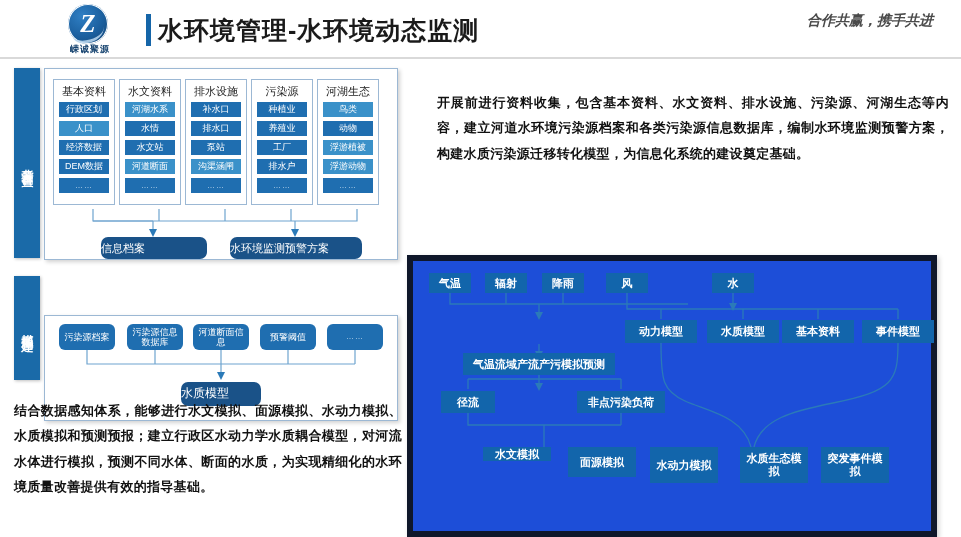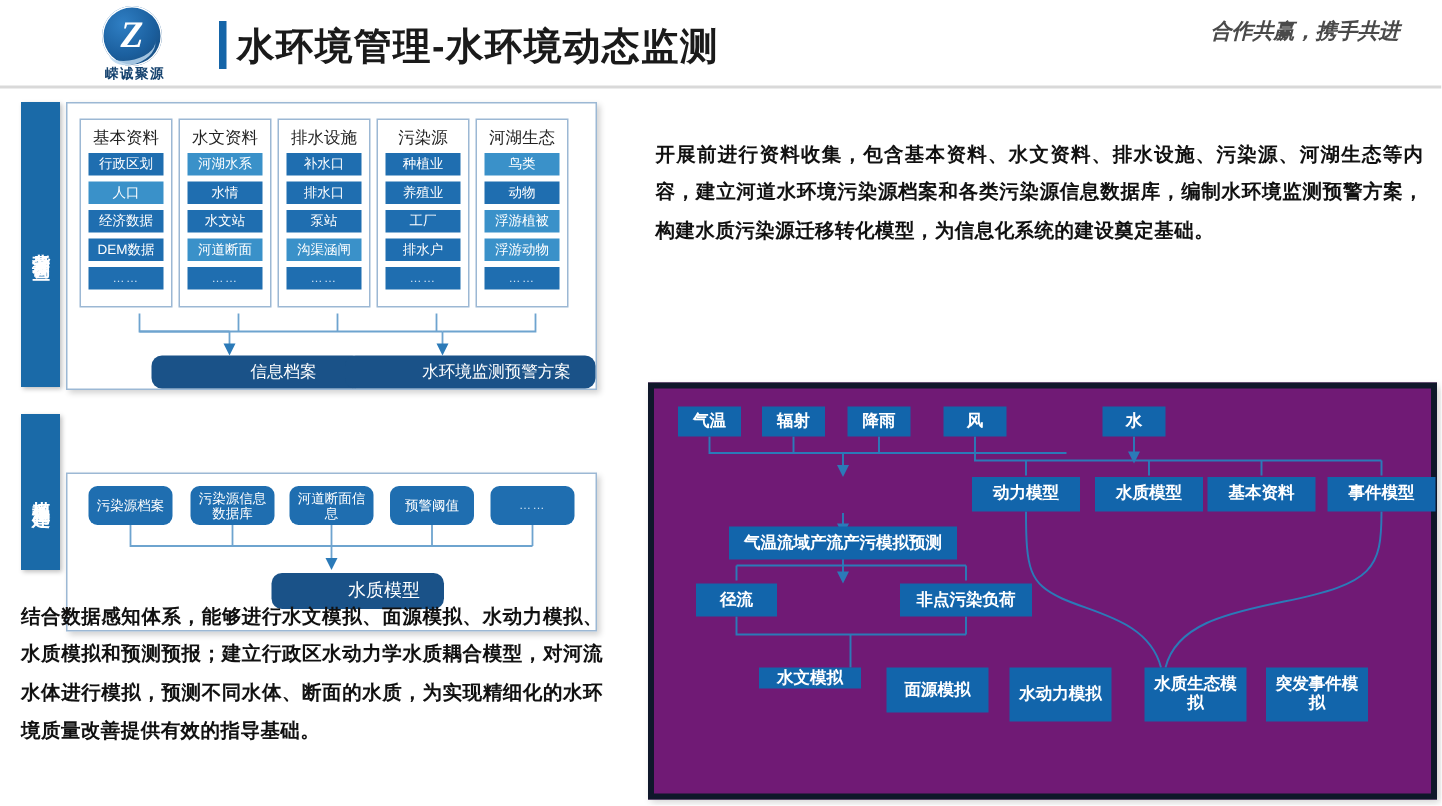--- a/index.html
+++ b/index.html
@@ -69,42 +69,42 @@
   }
   .chip{
     position:absolute;left:5px;width:50px;height:15px;background:#1f6eb0;color:#fff;
     font-size:9px;line-height:15px;text-align:center;white-space:nowrap;
   }
   .chip.alt{background:#3a91c9;}
   .chip.dots{color:#cfe3f4;letter-spacing:1px;font-size:8px;}
 
   .rbox{
     position:absolute;background:#1a5288;color:#fff;border-radius:7px;
-    font-size:11px;display:flex;align-items:center;justify-content:center;
-    text-align:center;line-height:1.15;padding-left:35px;
+    font-size:11px;display:flex;align-items:center;
+    text-align:center;line-height:1.15;
   }
   .mchip{
     position:absolute;background:#1f6eb0;color:#fff;border-radius:6px;
     font-size:9px;display:flex;align-items:center;justify-content:center;
     text-align:center;line-height:1.15;padding:0 2px;box-sizing:border-box;
   }
   svg.conn{position:absolute;left:0;top:0;overflow:visible;pointer-events:none;}
 
   
   .bodytext{
     position:absolute;font-size:13px;font-weight:bold;color:#111;
     line-height:1.95;letter-spacing:.3px;text-align:justify;
   }
   #text-top{left:437px;top:90px;width:512px;}
   #text-bottom{left:14px;top:398px;width:388px;}
 
   
   #flow{
-    position:absolute;left:432px;top:255px;width:518px;height:270px;
-    background:#701a75;border:4px solid #0f172a;box-shadow:2px 2px 5px rgba(0,0,0,.18);
+    position:absolute;left:407px;top:255px;width:518px;height:270px;
+    background:#1d4ed8;border:6px solid #0f172a;box-shadow:2px 2px 5px rgba(0,0,0,.18);
   }
   .fbox{
     position:absolute;background:#1265ab;color:#ffffff;font-size:11px;font-weight:bold;
     display:flex;align-items:center;justify-content:center;text-align:center;line-height:1.15;
     box-sizing:border-box;padding:0 3px;
   }
 </style>
 </head>
 <body>
 

